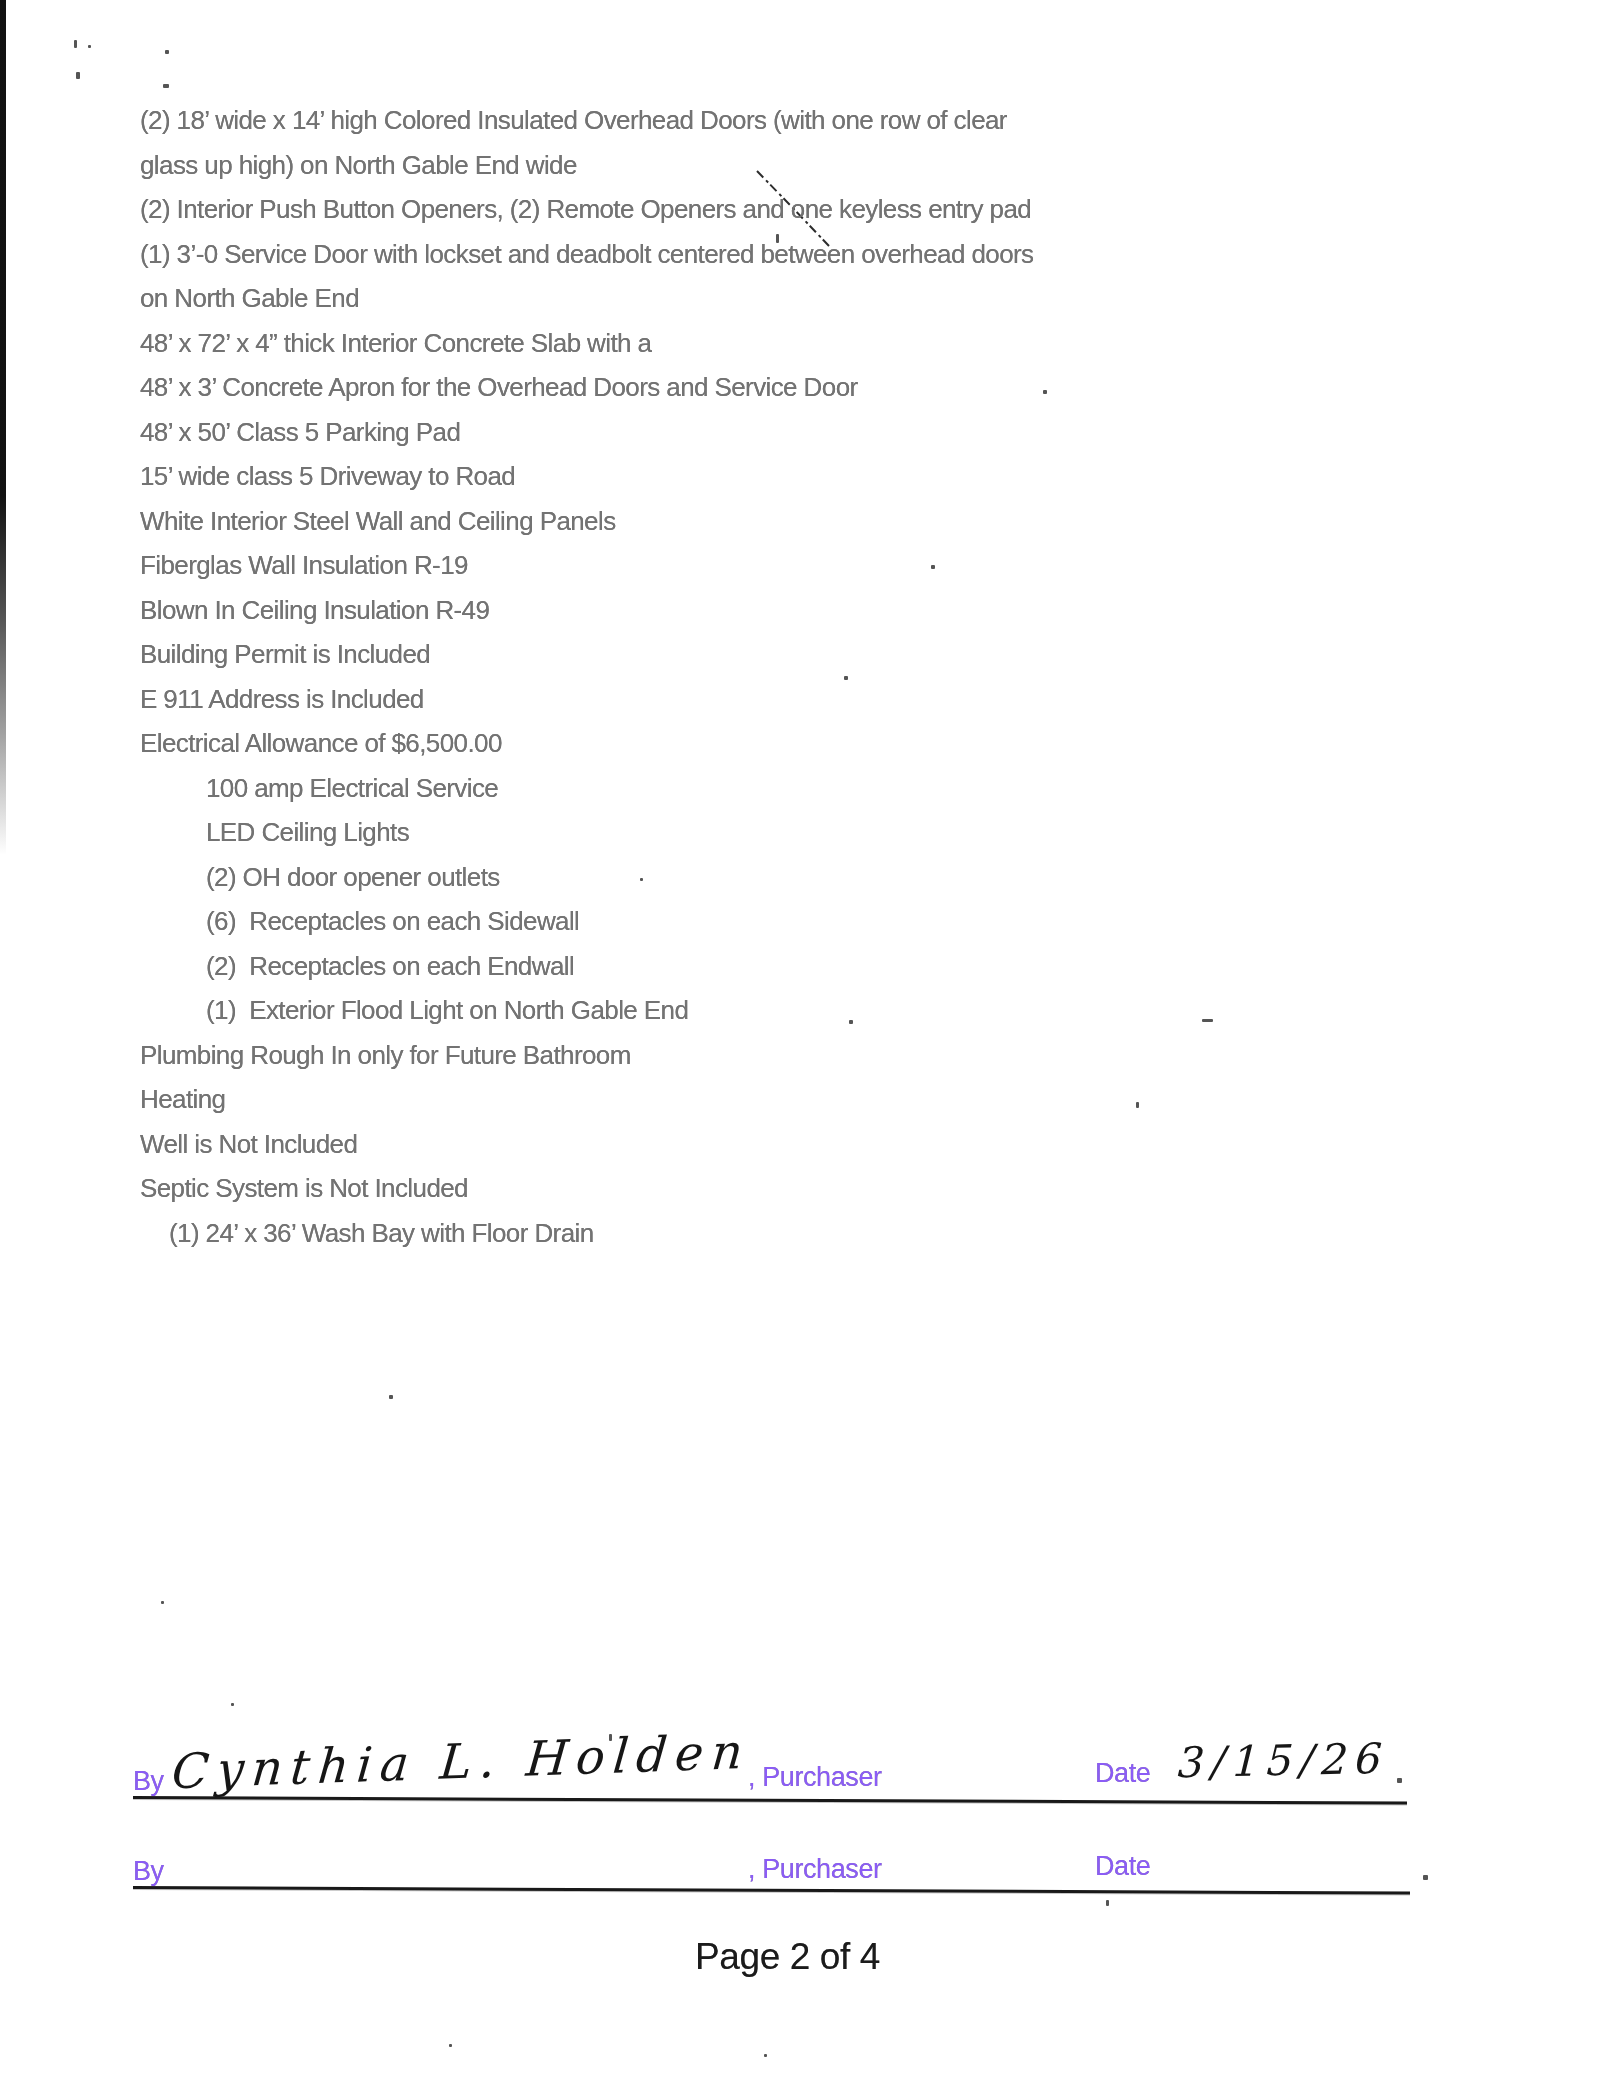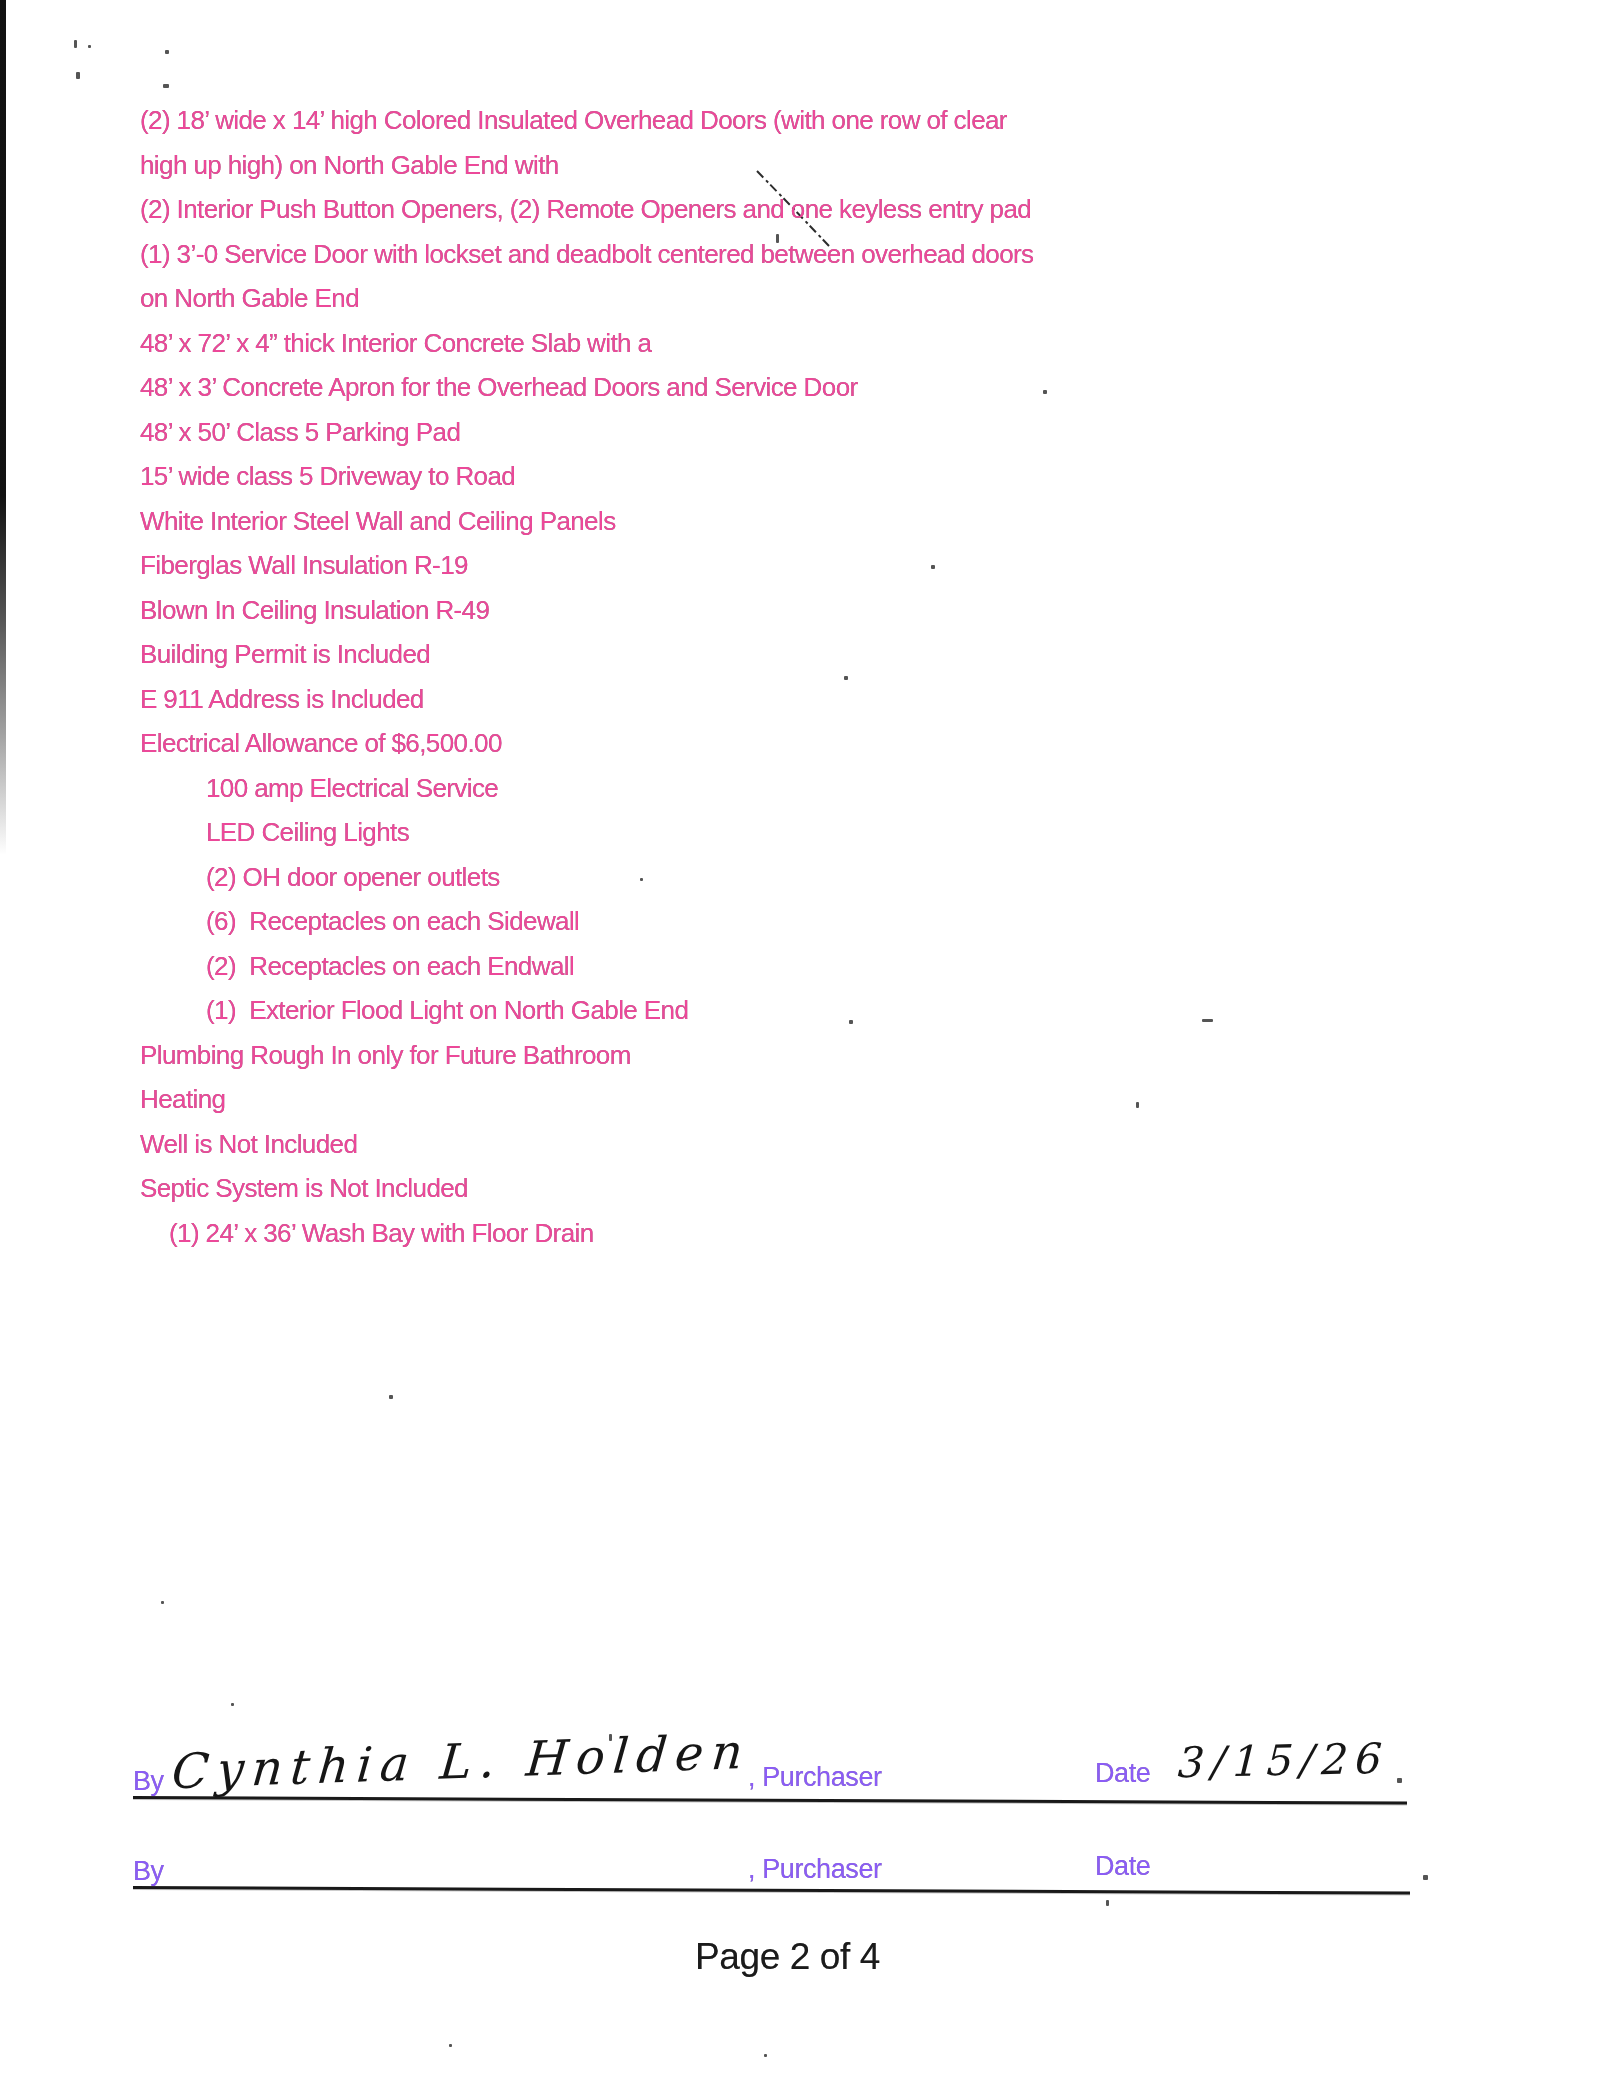--- a/index.html
+++ b/index.html
@@ -15,21 +15,21 @@
   .edge-strip{
     position:absolute;left:0;top:0;width:6px;height:855px;
     background:linear-gradient(to bottom,
       rgba(8,8,8,.96) 0%, rgba(8,8,8,.96) 58%,
       rgba(25,25,25,.75) 72%, rgba(50,50,50,.45) 86%,
       rgba(80,80,80,0) 100%);
   }
   .spec-list{
     position:absolute;left:140px;top:98px;right:40px;
     font-size:26px;line-height:44.5px;letter-spacing:-0.6px;
-    color:#ec4899;
+    color:#737373;
     text-shadow:0 0 .5px rgba(20,20,20,.55);
   }
   .line{white-space:pre;}
   .ind0{padding-left:0;}
   .ind1{padding-left:66px;}
   .ind2{padding-left:29px;}
 
   .sig-label{
     position:absolute;font-size:27px;letter-spacing:-0.4px;color:#8b5cf6;
     text-shadow:0 0 .5px rgba(20,20,20,.5);
@@ -65,21 +65,21 @@
 
 <div class="page">
 
   <div class="edge-strip"></div>
   <svg class="stray-svg" width="1607" height="2080" viewBox="0 0 1607 2080">
     <path d="M757,171 L790,205 L829,246" fill="none" stroke="#2d2d2d" stroke-width="2" stroke-dasharray="9 4 3 3"></path>
   </svg>
 
   <div class="spec-list">
       <div class="line ind0">(2) 18’ wide x 14’ high Colored Insulated Overhead Doors (with one row of clear</div>
-      <div class="line ind0">high up high) on North Gable End with</div>
+      <div class="line ind0">glass up high) on North Gable End wide</div>
       <div class="line ind0">(2) Interior Push Button Openers, (2) Remote Openers and one keyless entry pad</div>
       <div class="line ind0">(1) 3’-0 Service Door with lockset and deadbolt centered between overhead doors</div>
       <div class="line ind0">on North Gable End</div>
       <div class="line ind0">48’ x 72’ x 4” thick Interior Concrete Slab with a</div>
       <div class="line ind0">48’ x 3’ Concrete Apron for the Overhead Doors and Service Door</div>
       <div class="line ind0">48’ x 50’ Class 5 Parking Pad</div>
       <div class="line ind0">15’ wide class 5 Driveway to Road</div>
       <div class="line ind0">White Interior Steel Wall and Ceiling Panels</div>
       <div class="line ind0">Fiberglas Wall Insulation R-19</div>
       <div class="line ind0">Blown In Ceiling Insulation R-49</div>

